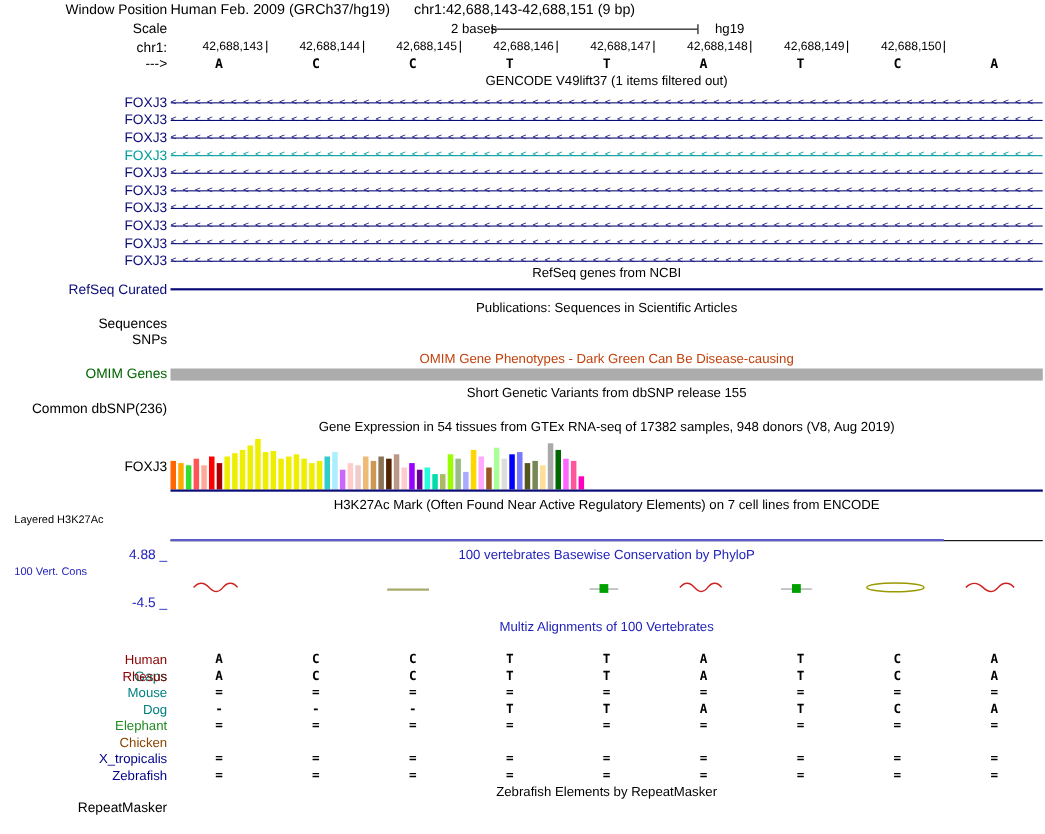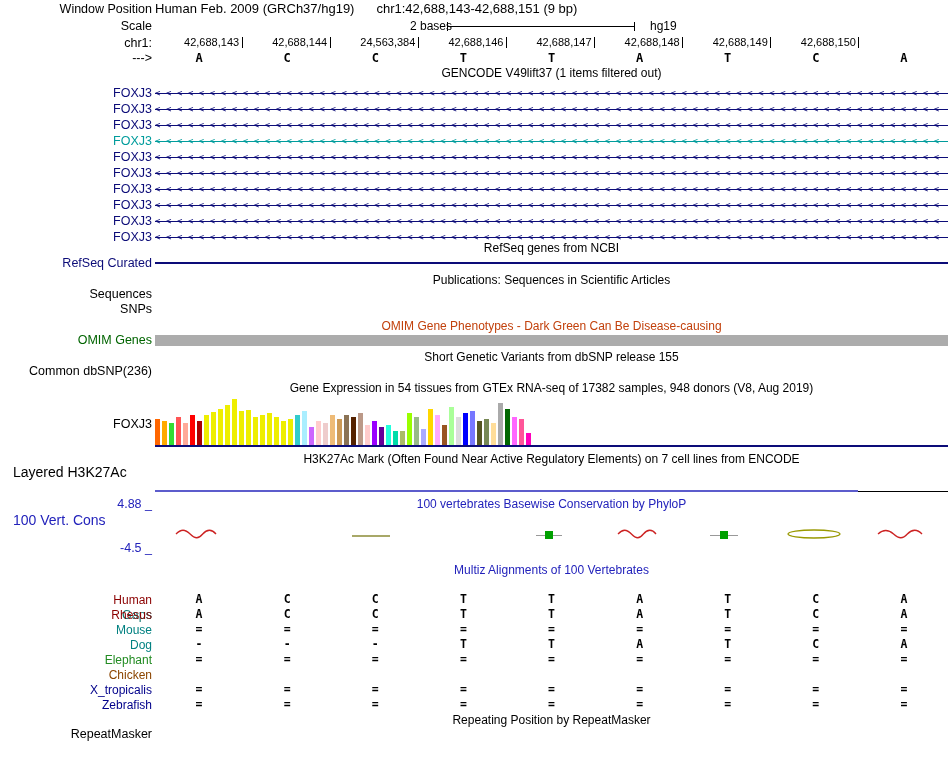--- a/index.html
+++ b/index.html
@@ -1,19 +1,19 @@
 <!DOCTYPE html>
 <html><head>
 <meta charset="utf-8">
 <style>
   html,body{margin:0;padding:0;background:#fff;}
   #browser{position:relative;width:950px;height:758px;background:#fff;overflow:hidden;
            font-family:"Liberation Sans","DejaVu Sans",sans-serif;color:#000;}
   .lbl{position:absolute;left:0;width:152px;text-align:right;font-size:12.5px;line-height:13px;white-space:nowrap;}
-  .lbl-left{position:absolute;left:13px;text-align:left;font-size:14px;line-height:13px;white-space:nowrap;}
+  .lbl-left{position:absolute;left:13px;text-align:left;font-size:10px;line-height:13px;white-space:nowrap;}
   .track{position:absolute;left:155px;width:793px;}
   .title{font-size:12px;line-height:13px;text-align:center;white-space:nowrap;}
   .wp-title{font-size:13px;line-height:14px;white-space:nowrap;}
   .wp-gap{display:inline-block;width:22px;}
   .scale-text{position:absolute;top:0;font-size:12px;line-height:13px;}
   .scale-val{right:496px;}
   .scale-asm{left:495px;}
   .scale-bar{position:absolute;left:292px;top:2px;width:186px;height:9px;
              border-left:1px solid #000;border-right:1px solid #000;
              background:linear-gradient(#000,#000) center/100% 1px no-repeat;}
@@ -50,21 +50,21 @@
     <span class="scale-bar"></span>
     <span class="scale-text scale-asm">hg19</span>
   </div>
 
   <div class="lbl" style="top:37px">chr1:</div>
   <div class="track" style="top:36px;height:14px">
       <div class="tick-num" style="right: 708.889px;">42,688,143</div>
       <div class="tick-mark" style="left: 86.6111px;"></div>
       <div class="tick-num" style="right: 620.778px;">42,688,144</div>
       <div class="tick-mark" style="left: 174.722px;"></div>
-      <div class="tick-num" style="right: 532.667px;">24,563,384</div>
+      <div class="tick-num" style="right: 532.667px;">42,688,145</div>
       <div class="tick-mark" style="left: 262.833px;"></div>
       <div class="tick-num" style="right: 444.556px;">42,688,146</div>
       <div class="tick-mark" style="left: 350.944px;"></div>
       <div class="tick-num" style="right: 356.444px;">42,688,147</div>
       <div class="tick-mark" style="left: 439.056px;"></div>
       <div class="tick-num" style="right: 268.333px;">42,688,148</div>
       <div class="tick-mark" style="left: 527.167px;"></div>
       <div class="tick-num" style="right: 180.222px;">42,688,149</div>
       <div class="tick-mark" style="left: 615.278px;"></div>
       <div class="tick-num" style="right: 92.1111px;">42,688,150</div>
@@ -332,16 +332,16 @@
         <div class="mz-cell" style="left: 176.222px; width: 88.1111px;">=</div>
         <div class="mz-cell" style="left: 264.333px; width: 88.1111px;">=</div>
         <div class="mz-cell" style="left: 352.444px; width: 88.1111px;">=</div>
         <div class="mz-cell" style="left: 440.556px; width: 88.1111px;">=</div>
         <div class="mz-cell" style="left: 528.667px; width: 88.1111px;">=</div>
         <div class="mz-cell" style="left: 616.778px; width: 88.1111px;">=</div>
         <div class="mz-cell" style="left: 704.889px; width: 88.1111px;">=</div>
       </div>
     </div>
 
-  <div class="track title" style="top:714px">Repeating Position by RepeatMasker</div>
+  <div class="track title" style="top:714px">Zebrafish Elements by RepeatMasker</div>
   <div class="lbl" style="top:728px">RepeatMasker</div>
 
 </div>
 
 </body></html>

